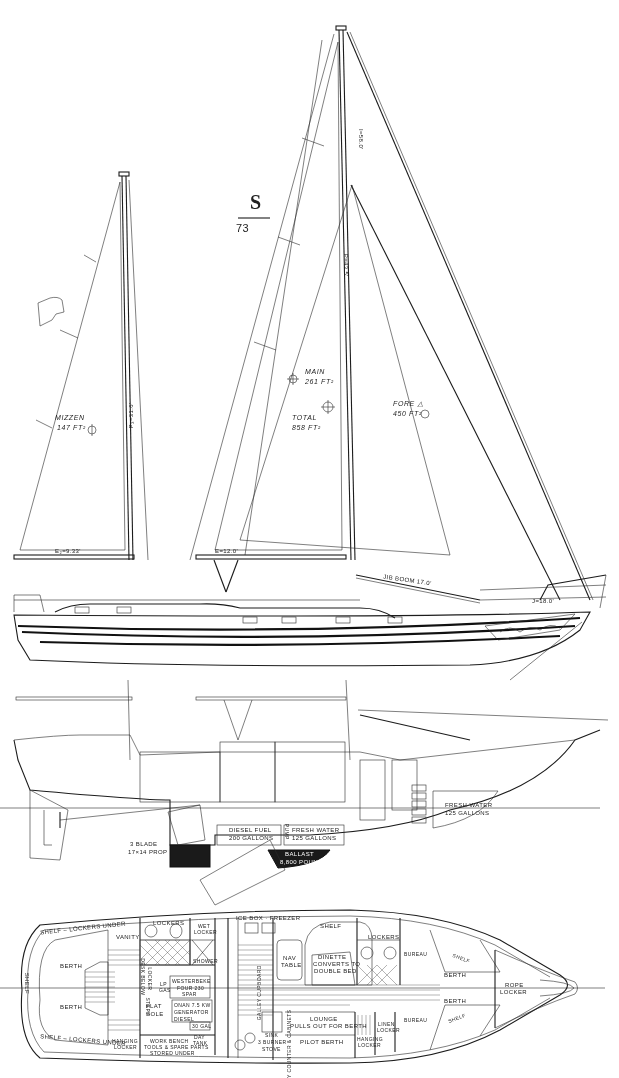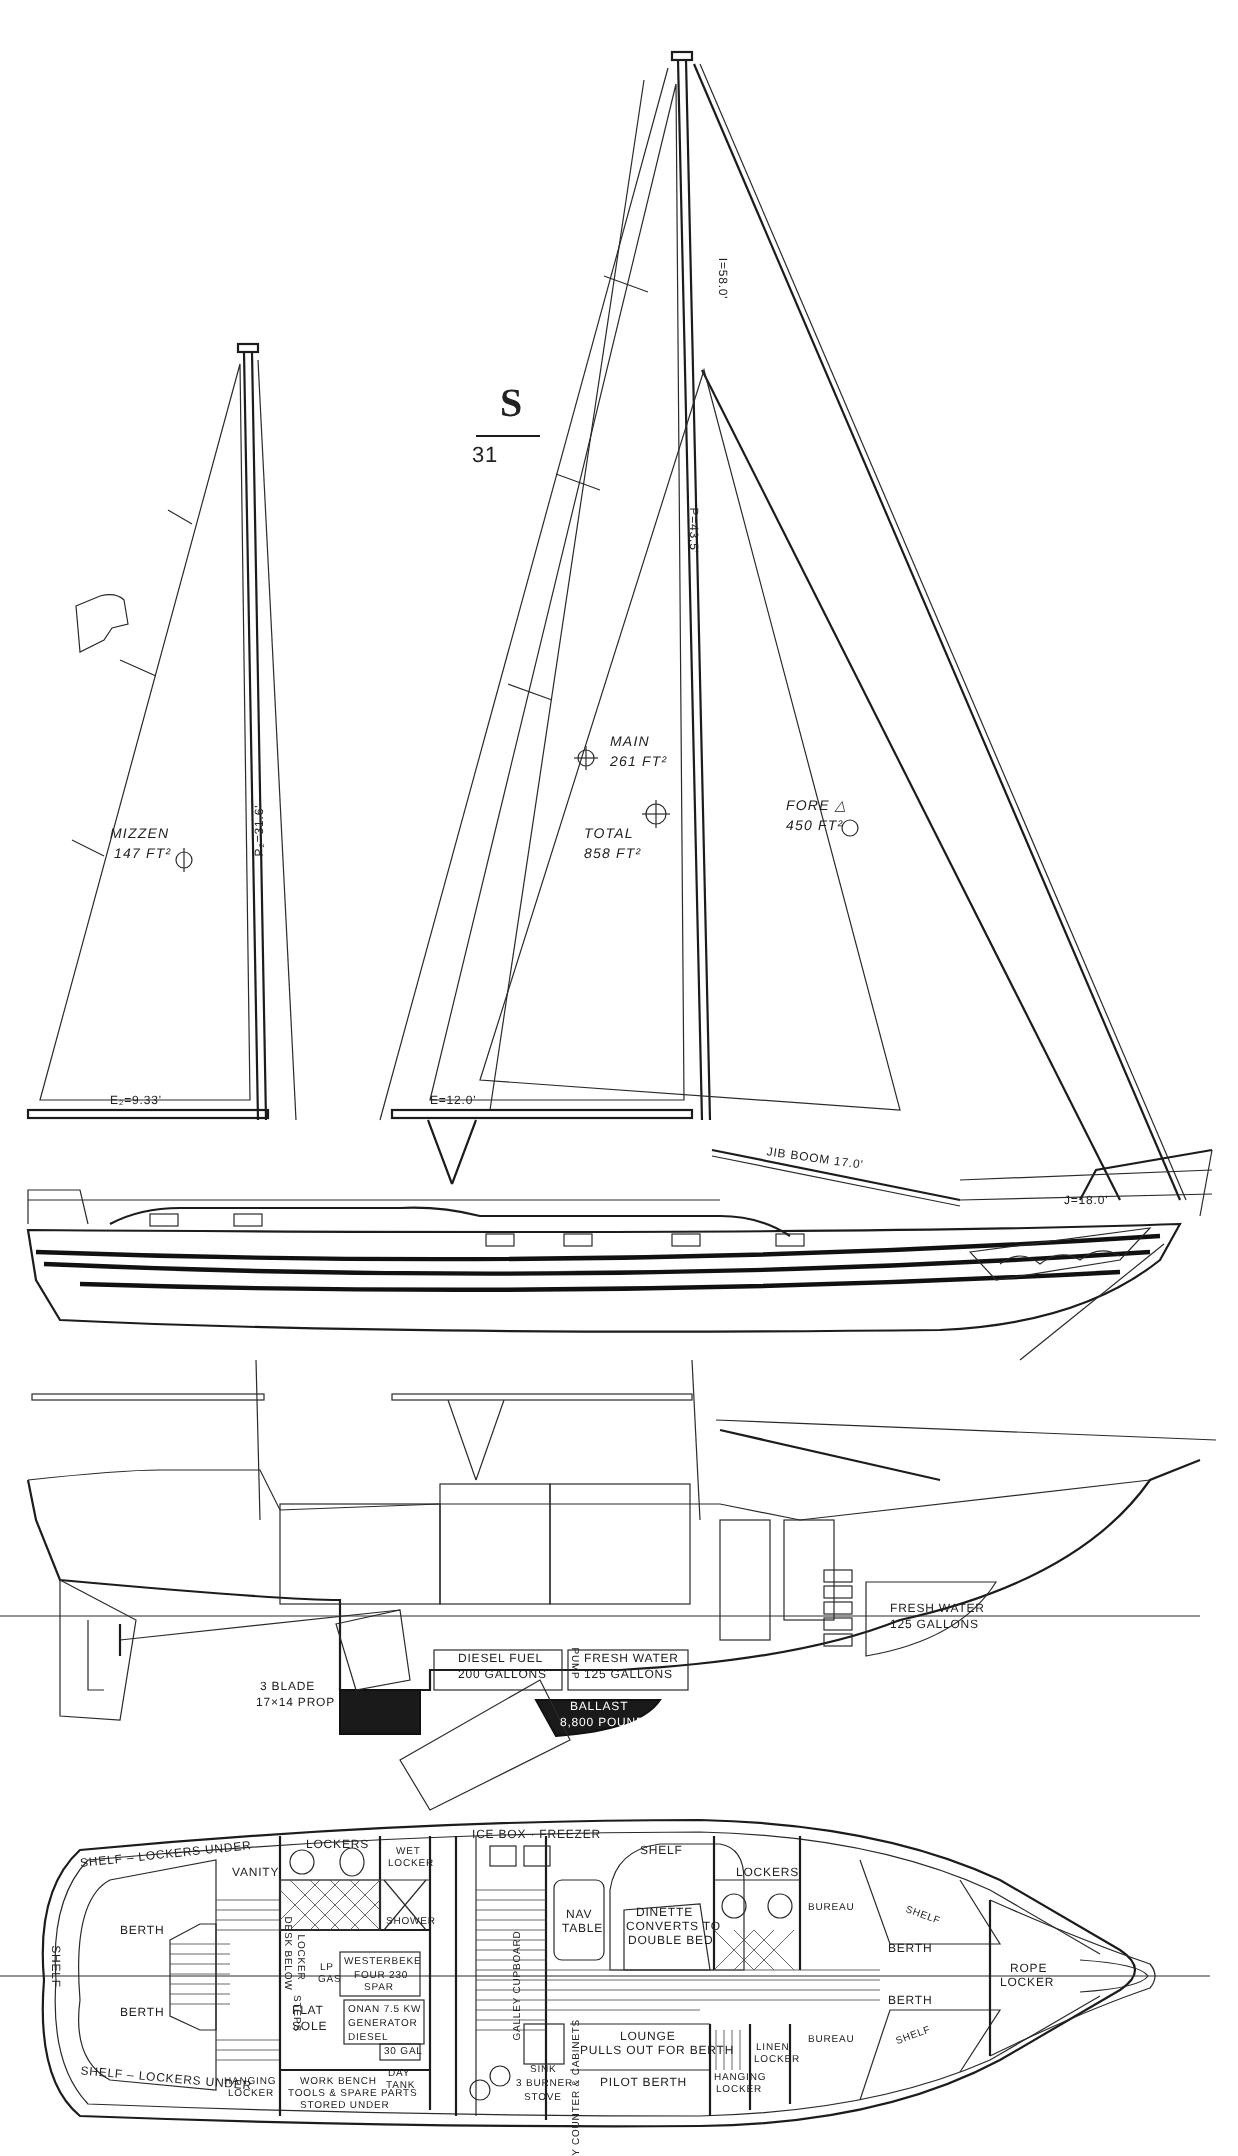--- a/index.html
+++ b/index.html
@@ -276,21 +276,21 @@
     <path d="M430,930 L445,972 L500,972 L480,940" class="thin"></path>
     <path d="M430,1050 L445,1005 L500,1005 L480,1036" class="thin"></path>
     <line x1="495" y1="950" x2="495" y2="1028" class="ln"></line>
 
     <path d="M495,950 Q540,970 575,982 Q580,988 575,994 Q540,1006 495,1028" class="thin"></path>
     <path d="M540,980 Q570,982 574,988 Q570,994 540,996" class="thin"></path>
   </g>
 </svg>
 
 <div class="lbl lbl-lg" style="left:250px; top:191px;">S</div>
-<div class="lbl lbl-no" style="left:236px; top:222px;">31</div>
+<div class="lbl lbl-no" style="left:236px; top:222px;">73</div>
 
 <div class="lbl" style="left:350px; top:136px; transform:rotate(90deg);">I=58.0'</div>
 <div class="lbl" style="left:334px; top:262px; transform:rotate(90deg);">P=43.5'</div>
 <div class="lbl" style="left:118px; top:412px; transform:rotate(-90deg);">P₂=31.6'</div>
 
 <div class="lbl lbl-md" style="left:305px; top:368px;">MAIN</div>
 <div class="lbl lbl-md" style="left:305px; top:378px;">261 FT²</div>
 <div class="lbl lbl-md" style="left:292px; top:414px;">TOTAL</div>
 <div class="lbl lbl-md" style="left:292px; top:424px;">858 FT²</div>
 <div class="lbl lbl-md" style="left:393px; top:400px;">FORE △</div>

